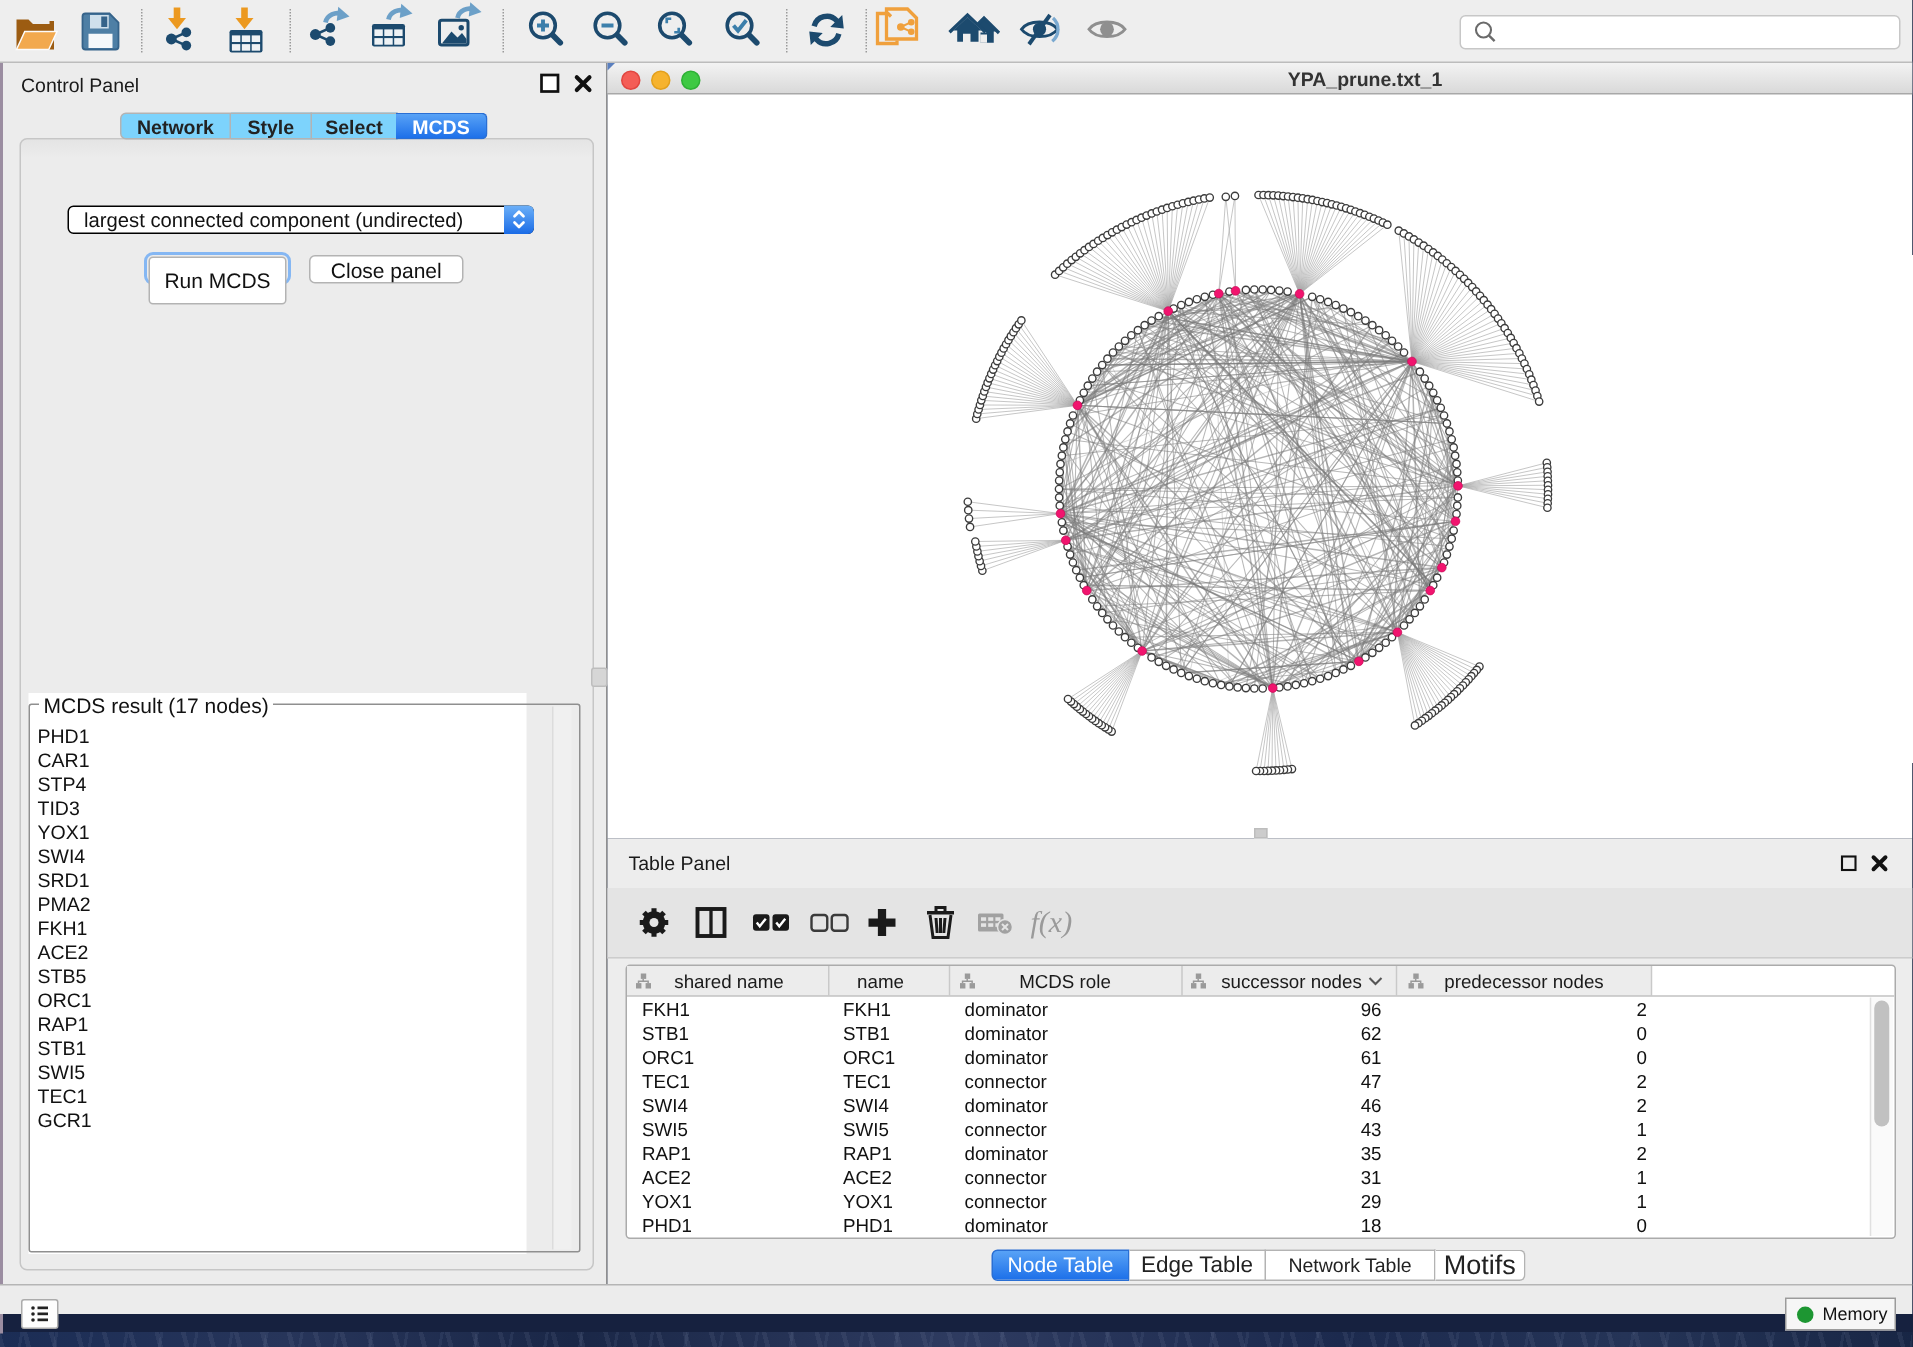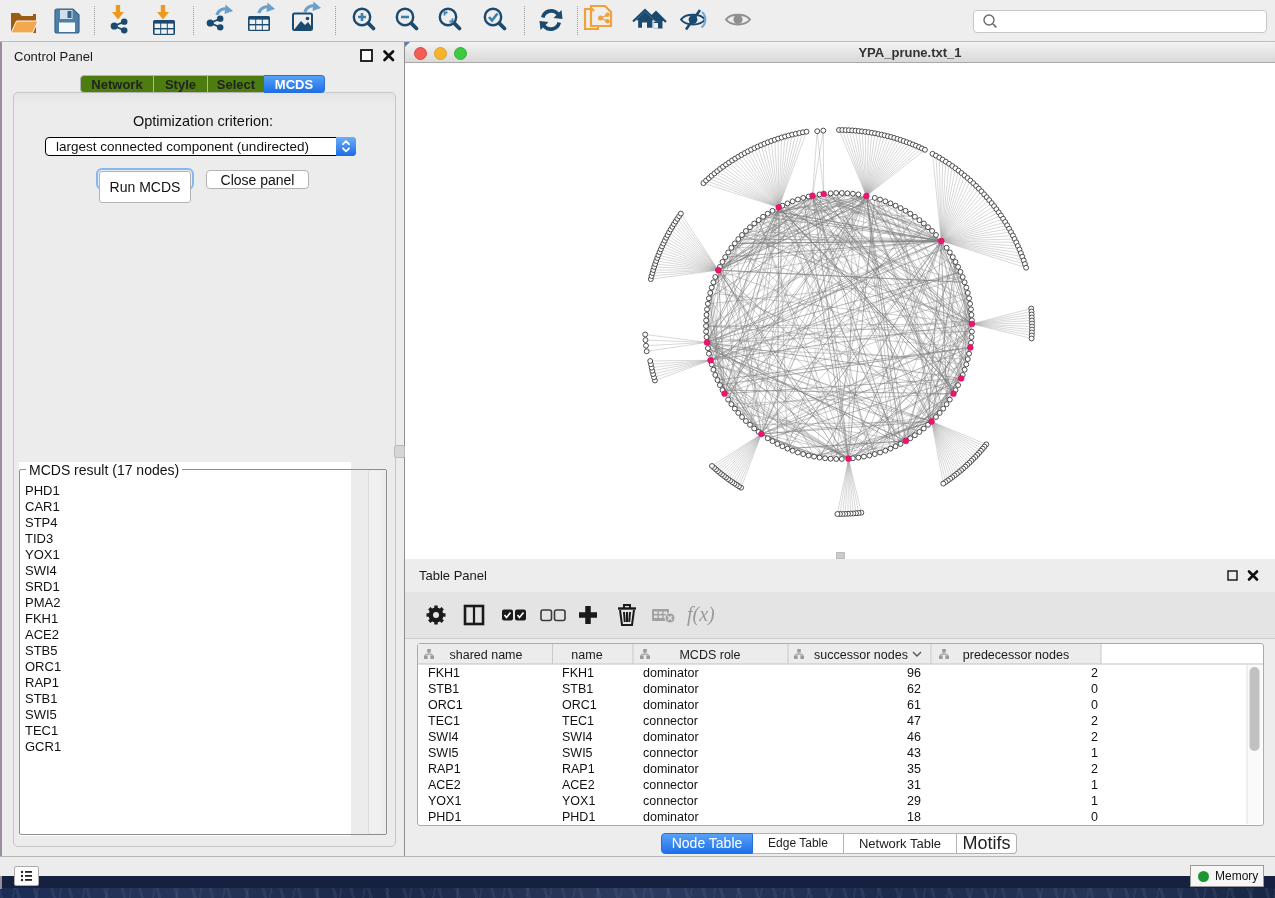--- a/index.html
+++ b/index.html
@@ -15,21 +15,21 @@
 #toolbar{left:0;top:0;width:1275px;height:41px;background:#eeeeee;border-bottom:1px solid #bcbcbc;}
 .tsep{position:absolute;top:6px;height:29px;width:0;border-left:1px dotted #9a9a9a;}
 #searchbox{position:absolute;left:973px;top:10px;width:292px;height:21px;background:#fff;
   border:1px solid #c7c7c7;border-radius:4px;}
 #ctrlpanel{left:2px;top:42px;width:402px;height:814px;background:#ececec;}
 #vdivider{left:404px;top:42px;width:1px;height:814px;background:#8f8f8f;}
 .paneltitle{font-size:13px;color:#1a1a1a;}
 #tabcontent{position:absolute;left:11px;top:50px;width:381px;height:753px;
   border:1px solid #c6c6c6;border-radius:5px;background:linear-gradient(#e4e4e4,#ececec 12px);}
 .tab{position:absolute;top:33px;height:18px;line-height:18px;text-align:center;
-  font-size:13px;font-weight:600;color:#222;background:#4d7c0f;border:1px solid #b3b3b3;box-sizing:border-box;}
+  font-size:13px;font-weight:600;color:#222;background:#7dd3fc;border:1px solid #b3b3b3;box-sizing:border-box;}
 .tabblue{background:linear-gradient(#58a2f6,#1d70e9);color:#fff;border-color:#2a6fd4;}
 #netarea{left:405px;top:42px;width:870px;height:517px;background:#fff;}
 #nettitle{position:absolute;left:0;top:0;width:870px;height:20px;
   background:linear-gradient(#f3f3f3,#d9d9d9);border-bottom:1px solid #a8a8a8;}
 .tl{position:absolute;top:47px;width:11px;height:11px;border-radius:50%;}
 #tablepanel{left:405px;top:559px;width:870px;height:297px;background:#ededed;}
 #tptoolbar{position:absolute;left:0px;top:33px;width:870px;height:46px;background:#e4e4e4;border-bottom:1px solid #cccccc;}
 #tablebox{position:absolute;left:12px;top:84px;width:847px;height:183px;background:#fff;
   border:1px solid #ababab;border-radius:3px;box-sizing:border-box;}
 #statusbar{left:0;top:856px;width:1275px;height:20px;background:#ececec;border-top:1px solid #b5b5b5;box-sizing:border-box;}
@@ -185,21 +185,20 @@
       <svg width="40" height="18" viewBox="0 0 40 18" style="position:absolute;left:356px;top:6px;">
 <rect x="3" y="2" width="11" height="11" fill="#fff" stroke="#111" stroke-width="1.8"></rect>
 <path d="M26.5 3.5 L35 12 M35 3.5 L26.5 12" stroke="#111" stroke-width="2.7" stroke-linecap="round"></path>
 </svg>
     </div>
   <div id="tabcontent"></div>
   <div class="tab" style="left:78px;width:74px;border-radius:4px 0 0 4px;">Network</div>
   <div class="tab" style="left:152px;width:54px;border-left:none;">Style</div>
   <div class="tab" style="left:206px;width:57px;border-left:none;">Select</div>
   <div class="tab tabblue" style="left:262px;width:61px;border-left:none;border-radius:0 4px 4px 0;">MCDS</div>
-  <div style="position:absolute;left:0;top:71px;width:402px;text-align:center;font-size:14.5px;color:#111;">Optimization criterion:</div>
   <div id="dropdown" style="position:absolute;left:43px;top:95px;width:311px;height:19px;background:#fff;border:1px solid #000000;border-radius:4px;box-sizing:border-box;">
     <div style="position:absolute;left:10px;top:1px;font-size:13.5px;color:#111;">largest connected component (undirected)</div>
     <div id="stepper" style="position:absolute;right:-1px;top:-1px;width:20px;height:19px;background:linear-gradient(#6cb0f8,#1a6be6);border-radius:0 4px 4px 0;">
       <svg width="20" height="19" viewBox="0 0 20 19" style="display:block">
         <path d="M7 7.2 L10 4.2 L13 7.2" stroke="#fff" stroke-width="1.8" fill="none" stroke-linecap="round" stroke-linejoin="round"></path>
         <path d="M7 11.3 L10 14.3 L13 11.3" stroke="#fff" stroke-width="1.8" fill="none" stroke-linecap="round" stroke-linejoin="round"></path>
       </svg>
     </div>
   </div>
   <div style="position:absolute;left:94px;top:126px;width:98px;height:22px;border:2px solid #85b7f3;border-radius:6px;box-sizing:border-box;">
@@ -1336,21 +1335,21 @@
 <text x="680" y="177.0" text-anchor="end">0</text>
 </g>
 <rect x="829" y="21" width="15" height="159" fill="#fafafa"></rect>
 <line x1="829" y1="21" x2="829" y2="180" stroke="#e0e0e0"></line>
 <rect x="831.5" y="23" width="10" height="84" rx="5" fill="#c1c1c1"></rect>
 </svg>
     </div>
   <div id="bottomtabs">
       <div style="position:absolute;left:256px;top:274px;height:21px;">
  <div style="position:absolute;left:0;top:0;width:92px;height:21px;background:linear-gradient(#58a2f6,#1d70e9);border:1px solid #2a6fd4;border-radius:4px 0 0 4px;box-sizing:border-box;color:#fff;font-size:14px;text-align:center;line-height:19px;">Node Table</div>
- <div style="position:absolute;left:92px;top:0;width:91px;height:21px;background:#fff;border:1px solid #b3b3b3;border-left:none;box-sizing:border-box;color:#222;font-size:12px;text-align:center;line-height:19px;">Edge Table</div>
+ <div style="position:absolute;left:92px;top:0;width:91px;height:21px;background:#fff;border:1px solid #b3b3b3;border-left:none;box-sizing:border-box;color:#222;font-size:15px;text-align:center;line-height:19px;">Edge Table</div>
  <div style="position:absolute;left:183px;top:0;width:113px;height:21px;background:#fff;border:1px solid #b3b3b3;border-left:none;box-sizing:border-box;color:#222;font-size:13px;text-align:center;line-height:19px;">Network Table</div>
  <div style="position:absolute;left:296px;top:0;width:60px;height:21px;background:#fff;border:1px solid #b3b3b3;border-left:none;border-radius:0 4px 4px 0;box-sizing:border-box;color:#222;font-size:18px;text-align:center;line-height:19px;">Motifs</div>
 </div>
     </div>
 </div>
 
 <div id="statusbar" class="abs">
   <div style="position:absolute;left:14px;top:9px;width:25px;height:20px;background:#fdfdfd;border:1px solid #ababab;border-radius:2px;box-sizing:border-box;">
     <svg width="23" height="18" viewBox="0 0 23 18" style="display:block">
       <circle cx="7" cy="5" r="1.2" fill="#222"></circle>

